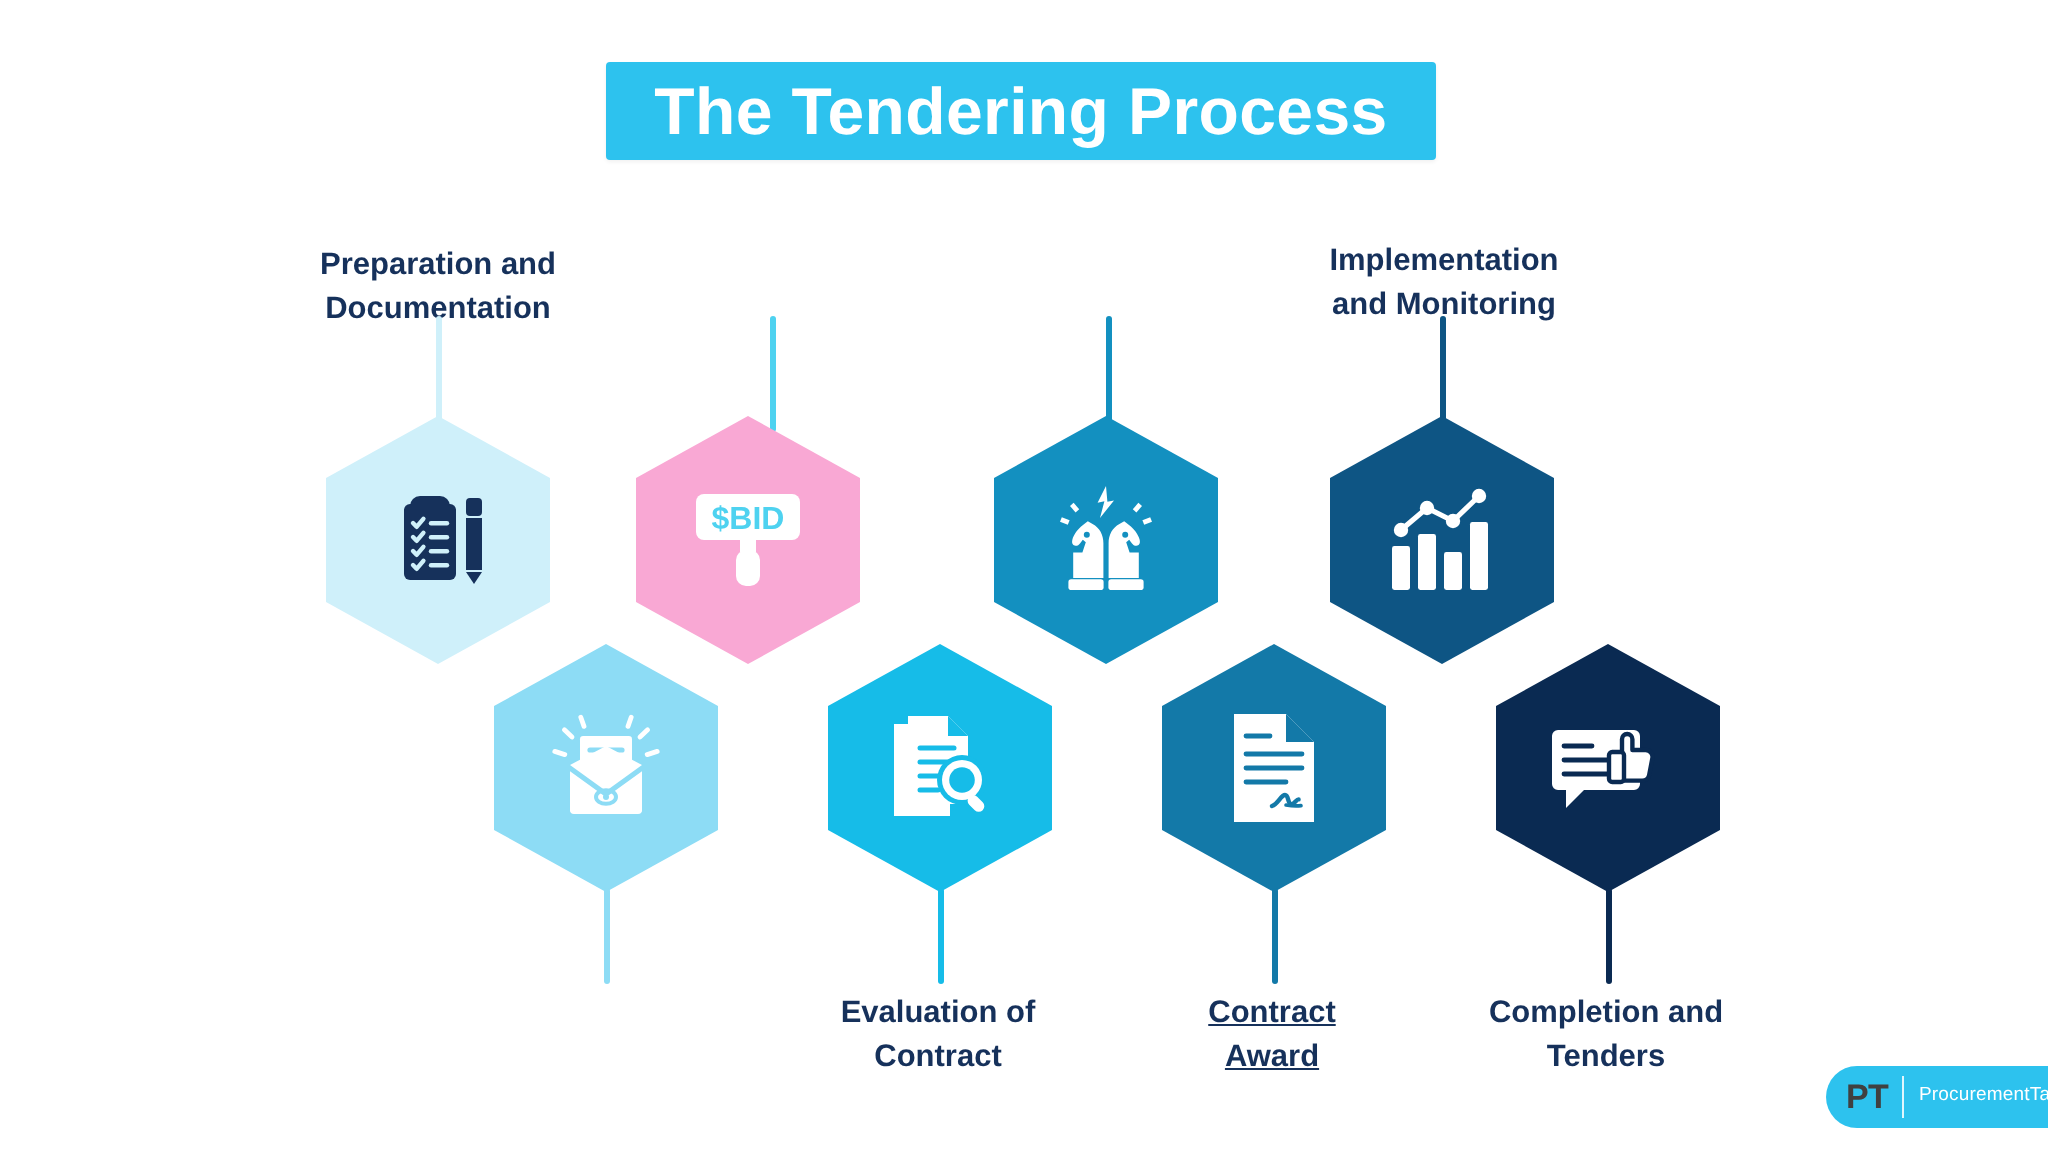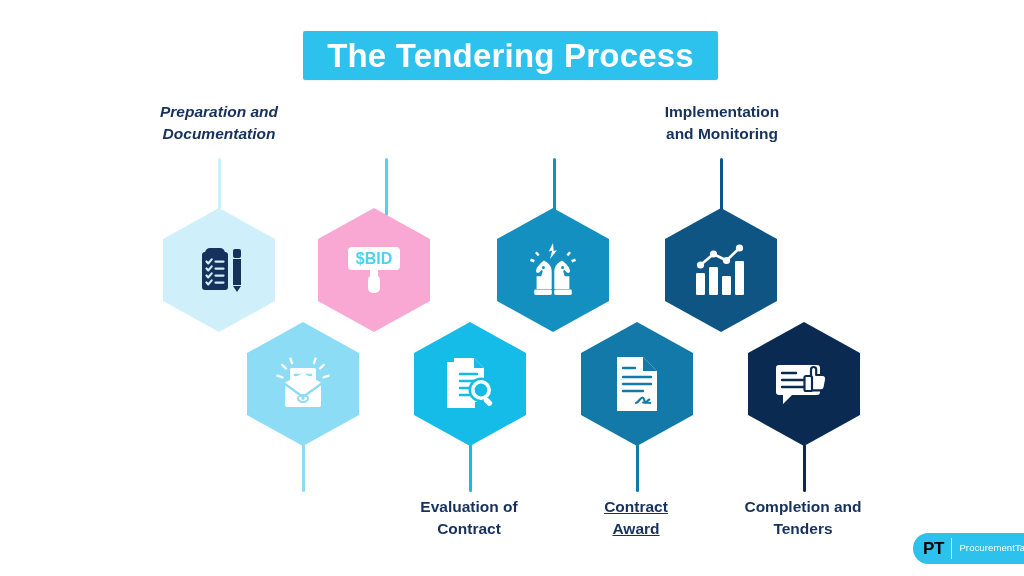--- a/index.html
+++ b/index.html
@@ -83,21 +83,21 @@
     top: 533px;
     height: 31px;
     padding: 0 9px 0 10px;
     background: #2DC2EE;
     border-radius: 16px;
     display: flex;
     align-items: center;
     gap: 7px;
   }
   .logo-pt {
-    color: #000000;
+    color: #404040;
     font-size: 17px;
     font-weight: bold;
     letter-spacing: -0.4px;
     line-height: 1;
   }
   .logo-divider {
     width: 1.5px;
     height: 21px;
     background: #ffffff;
     opacity: 0.85;
@@ -117,26 +117,26 @@
 </style>
 </head>
 <body>
 
 <div id="canvas">
 
   <div class="title-banner">
     <div class="title-text">The Tendering Process</div>
   </div>
 
-  <div class="step-label top" style="left:124px; top:101px; width:190px;font-style:italic;">Preparation and
+  <div class="step-label top" style="left:124px; top:122px; width:190px;">Preparation and
 Documentation</div>
 
 
 
-  <div class="step-label top" style="left:628px; top:101px; width:188px;">Implementation
+  <div class="step-label top" style="left:628px; top:120px; width:188px;">Implementation
 and Monitoring</div>
 
   <div class="connector" style="left:218px; top:158px; height:58px; background:#CFF0FA;"></div>
   <div class="connector" style="left:385px; top:158px; height:58px; background:#4ED2F0;"></div>
   <div class="connector" style="left:553px; top:158px; height:58px; background:#1390C0;"></div>
   <div class="connector" style="left:720px; top:158px; height:58px; background:#0E5584;"></div>
 
   <div class="hex" style="left:163px; top:208px; background:#CFF0FA;">
     <span>
       <svg width="56" height="56" viewBox="0 0 56 56" aria-hidden="true">

